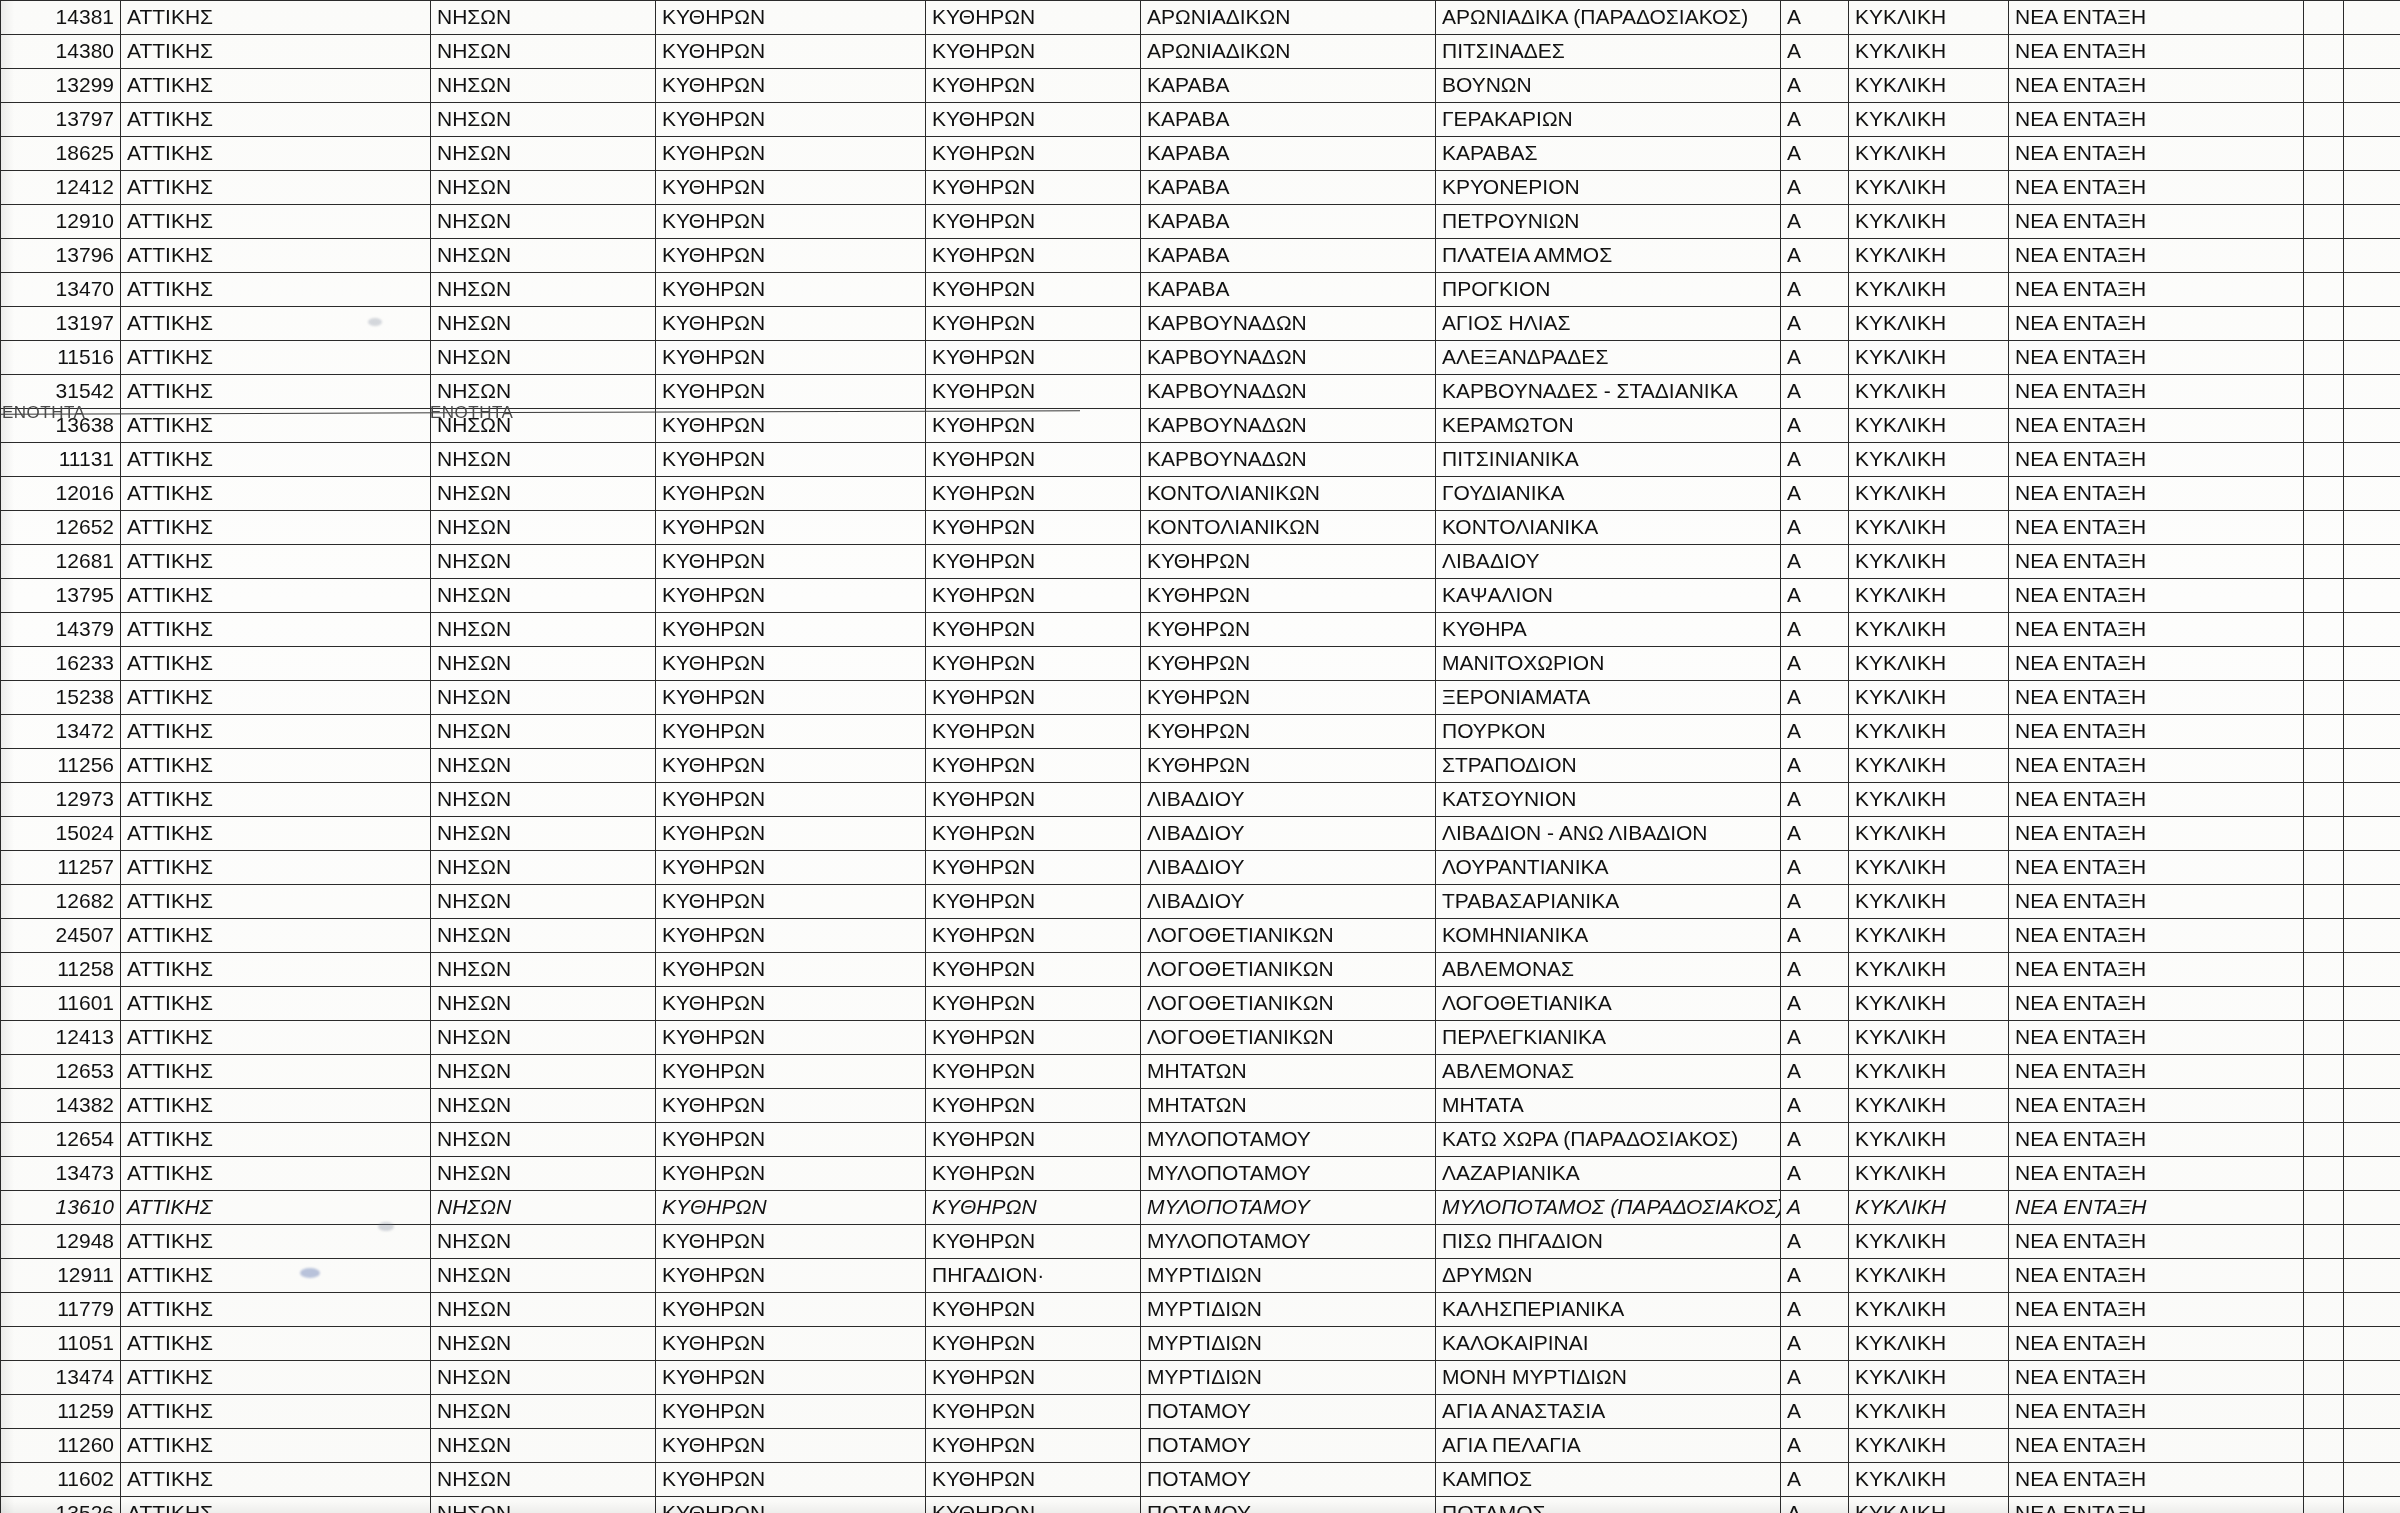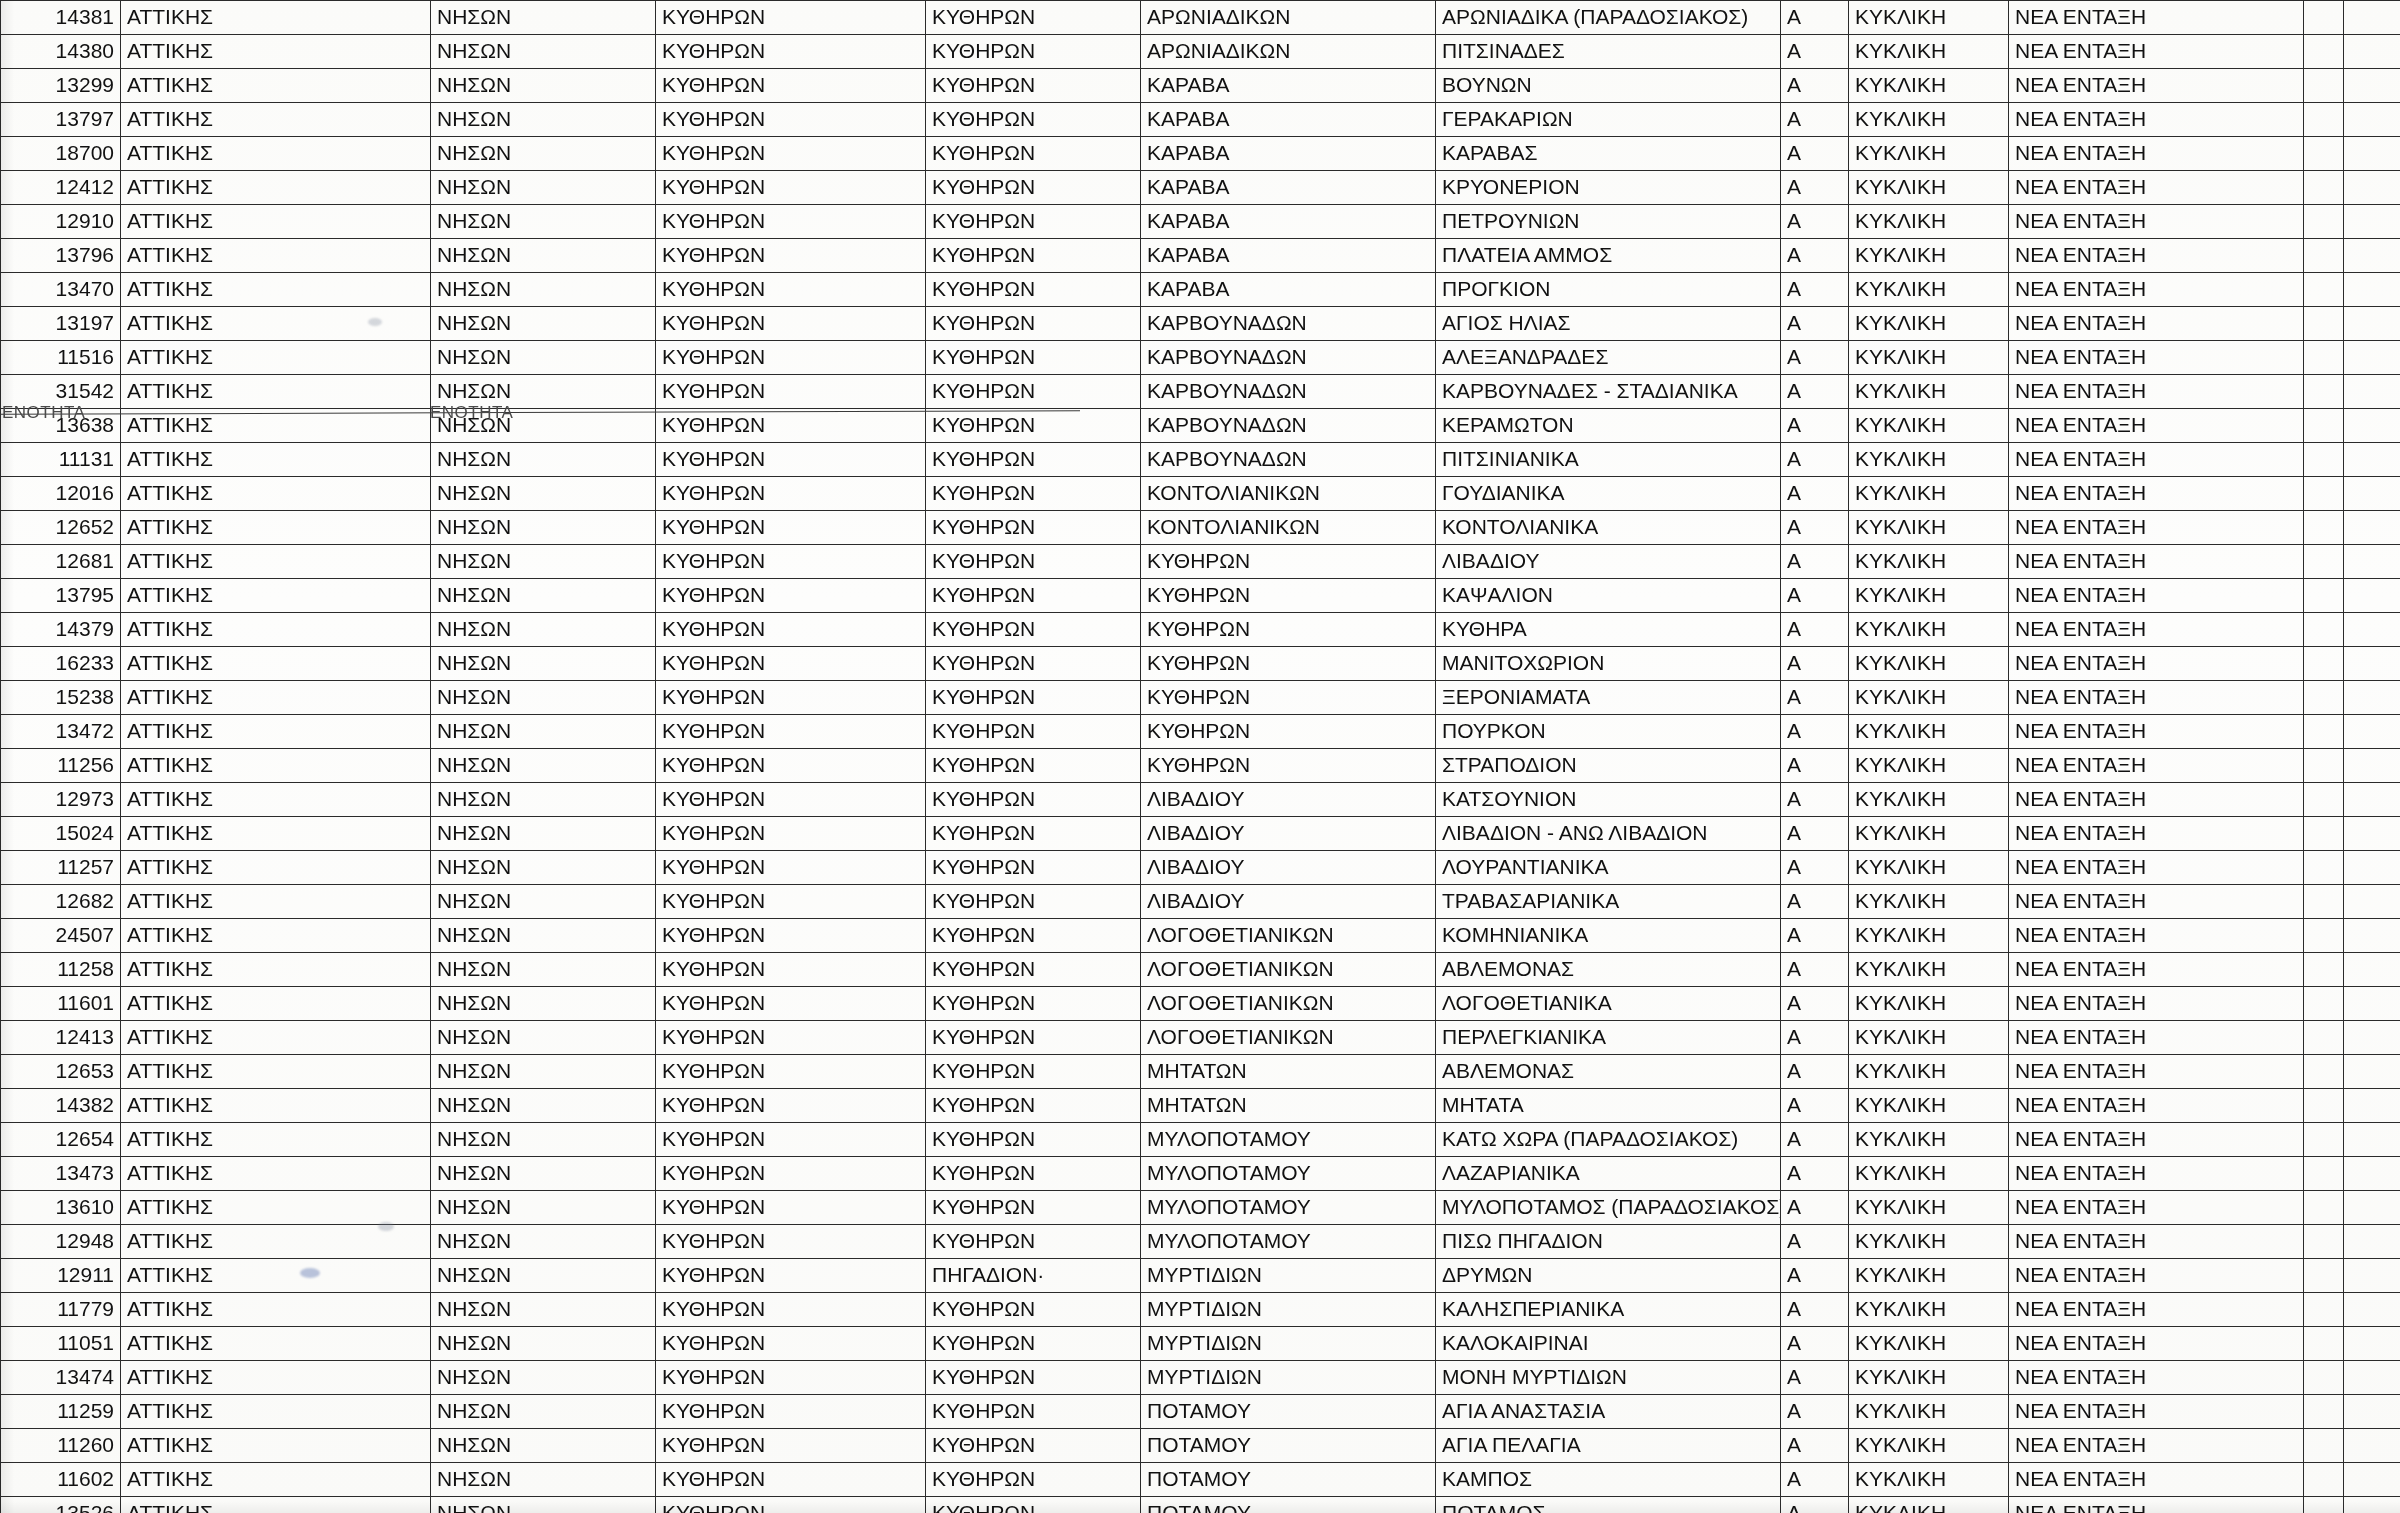--- a/index.html
+++ b/index.html
@@ -54,20 +54,21 @@
   td.c-flag {
     text-align: left;
     padding-left: 8px;
   }
   td.tall {
     height: 58px;
     white-space: normal;
     line-height: 1.12;
     vertical-align: bottom;
     padding-bottom: 3px;
+    font-style: italic;
   }
   
   col.w-code { width: 120px; }
   col.w-prefecture { width: 310px; }
   col.w-region { width: 225px; }
   col.w-municipality { width: 270px; }
   col.w-unit { width: 215px; }
   col.w-community { width: 295px; }
   col.w-settlement { width: 345px; }
   col.w-flag { width: 68px; }
@@ -199,21 +200,21 @@
           <td>ΚΥΘΗΡΩΝ</td>
           <td>ΚΑΡΑΒΑ</td>
           <td>ΓΕΡΑΚΑΡΙΩΝ</td>
           <td class="c-flag">Α</td>
           <td>ΚΥΚΛΙΚΗ</td>
           <td>ΝΕΑ ΕΝΤΑΞΗ</td>
           <td></td>
           <td class="c-amount">650</td>
         </tr>
         <tr>
-          <td class="c-code">18700</td>
+          <td class="c-code">18625</td>
           <td>ΑΤΤΙΚΗΣ</td>
           <td>ΝΗΣΩΝ</td>
           <td>ΚΥΘΗΡΩΝ</td>
           <td>ΚΥΘΗΡΩΝ</td>
           <td>ΚΑΡΑΒΑ</td>
           <td>ΚΑΡΑΒΑΣ</td>
           <td class="c-flag">Α</td>
           <td>ΚΥΚΛΙΚΗ</td>
           <td>ΝΕΑ ΕΝΤΑΞΗ</td>
           <td></td>

